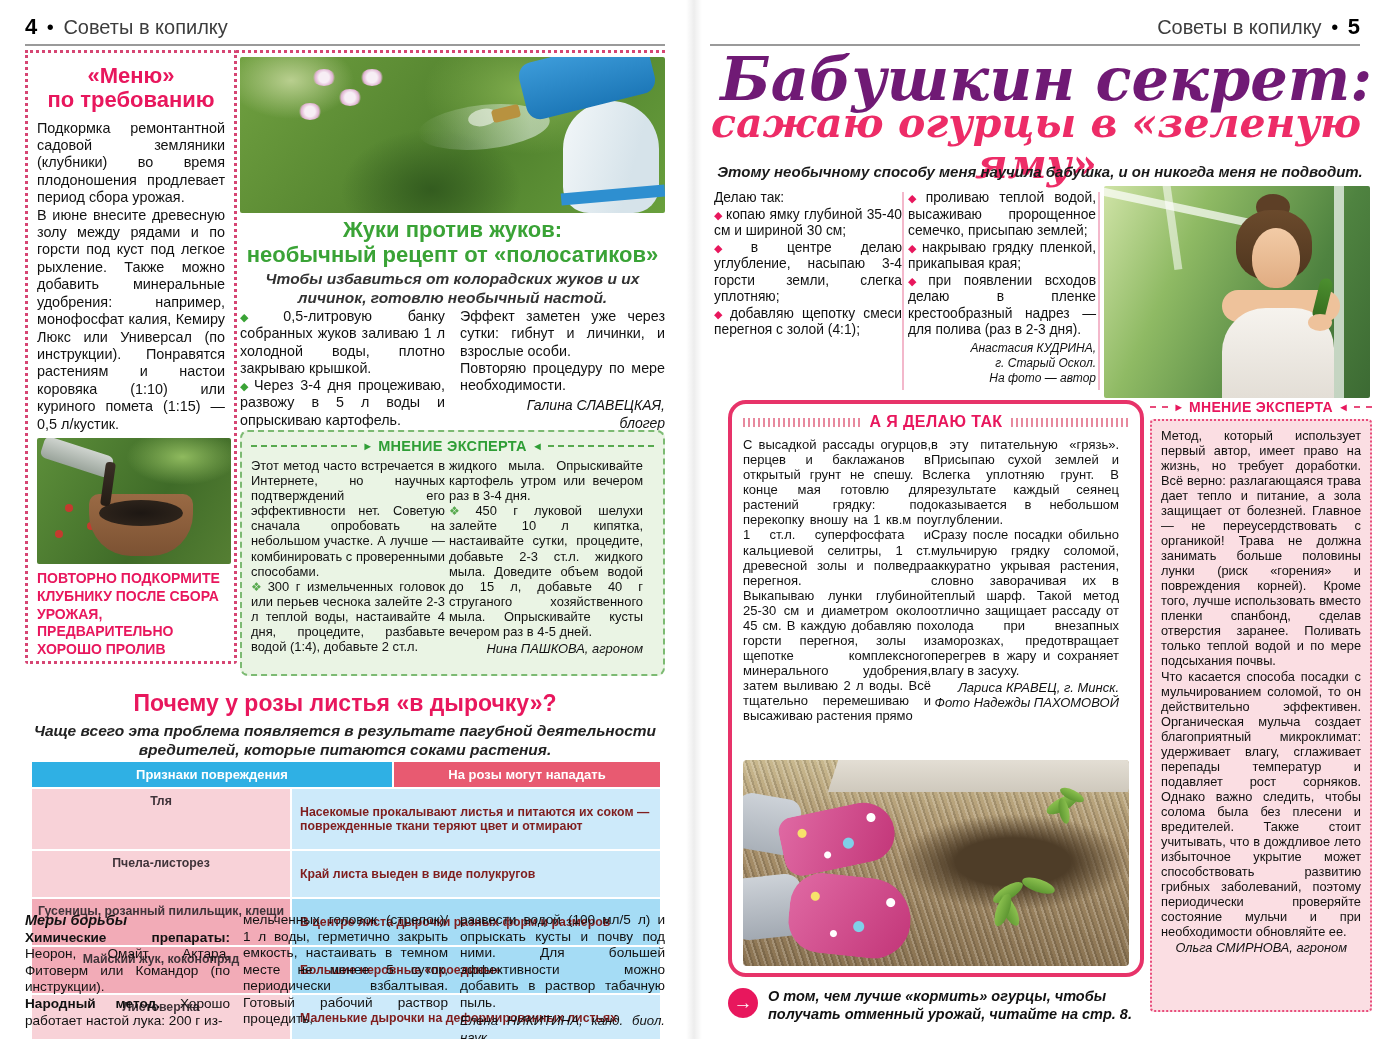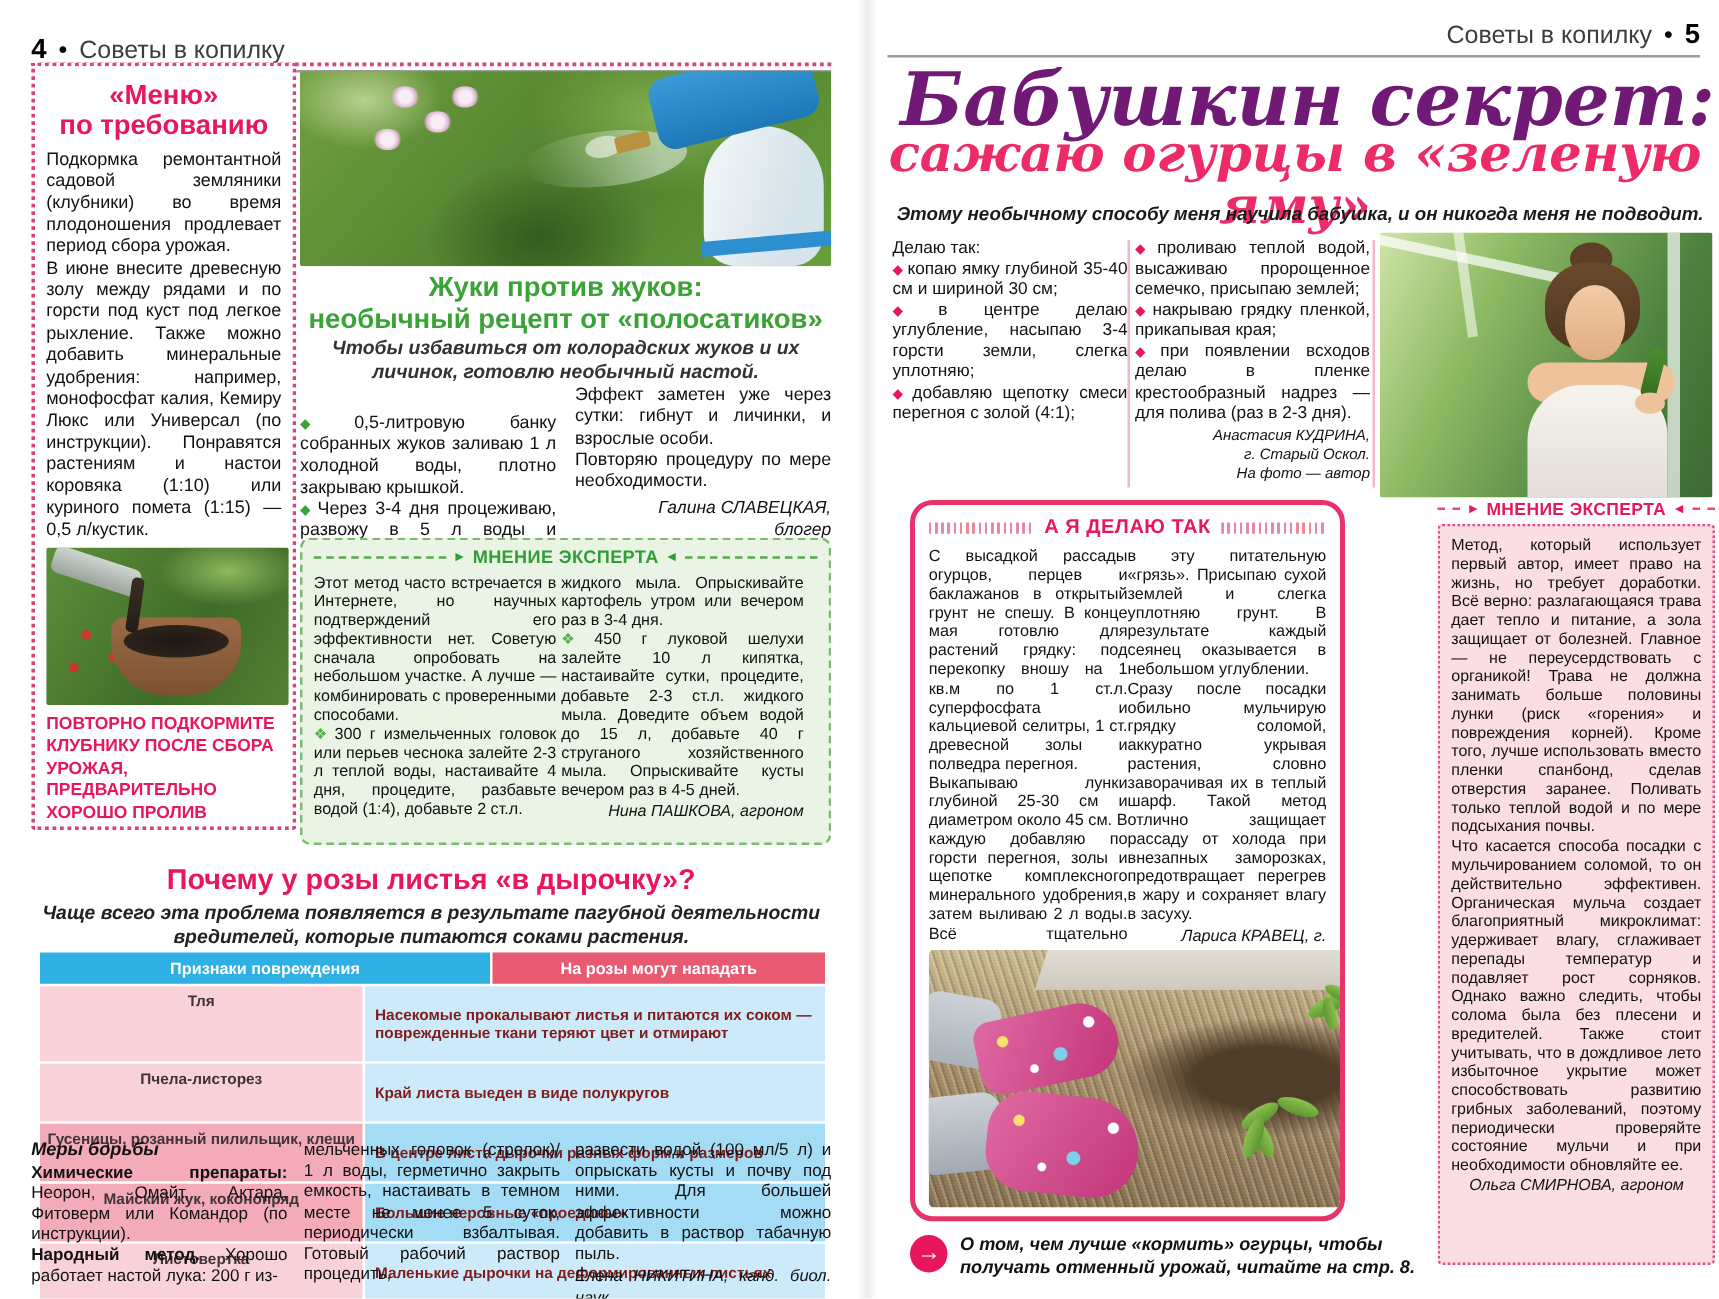--- a/index.html
+++ b/index.html
@@ -5,21 +5,21 @@
   html,body{margin:0;padding:0;background:#fff;}
   #canvas{position:relative;width:1375px;height:1039px;background:#fff;overflow:hidden;
           font-family:"Liberation Sans","DejaVu Sans",sans-serif;color:#111;}
   .abs{position:absolute;}
   p{margin:0;}
   .just{text-align:justify;}
   .auth{font-style:italic;text-align:right;}
 
   
   .hdr{height:30px;border-bottom:2px solid #9a9a9a;font-size:20px;color:#3d3d3d;}
-  #hdrL{left:25px;top:14px;width:640px;margin-top:12px;}
+  #hdrL{left:25px;top:14px;width:640px;}
   #hdrR{left:710px;top:14px;width:650px;text-align:right;}
   .pnum{font-weight:bold;font-size:22px;color:#000;}
   .hsep{color:#000;margin:0 4px;}
 
   #pgline{left:25px;top:50px;width:640px;height:0;border-top:3px dotted #d64573;}
   #gutter{left:686px;top:0;width:16px;height:1039px;background:linear-gradient(90deg,rgba(0,0,0,0),rgba(0,0,0,.07),rgba(0,0,0,0));}
 
   
   #menuBox{left:25px;top:50px;width:212px;height:614px;border:3px dotted #d64573;border-radius:3px;
            padding:5px 9px;box-sizing:border-box;overflow:hidden;background:#fff;}
@@ -61,21 +61,21 @@
   .st-water{left:62px;top:62px;width:84px;height:26px;border-radius:50%;
     background:radial-gradient(#1d1713,#33281e);}
   .st-spout{left:4px;top:8px;width:72px;height:22px;border-radius:6px;transform:rotate(18deg);
     background:linear-gradient(#cfd4cf,#9aa49b);}
   .st-stream{left:66px;top:24px;width:10px;height:44px;border-radius:4px;transform:rotate(8deg);
     background:linear-gradient(#3a2f26,#241c15);}
 
   
   #beetTitle{left:240px;top:218px;width:425px;text-align:center;font-weight:bold;font-size:22px;line-height:1.12;color:#3aa336;}
   #beetLede{left:240px;top:270px;width:425px;text-align:center;font-style:italic;font-size:15.5px;line-height:1.22;color:#333;font-weight:bold;}
-  #beetC1{left:240px;top:308px;width:205px;font-size:14.3px;line-height:1.21;margin-top:22px;}
+  #beetC1{left:240px;top:308px;width:205px;font-size:14.3px;line-height:1.21;}
   #beetC2{left:460px;top:308px;width:205px;font-size:14.3px;line-height:1.21;}
   .dia{font-size:11px;margin-right:3px;}
   .dia.g{color:#3aa336;} .dia.p{color:#e8175d;}
   .spark{color:#57a94e;font-size:12px;margin-right:3px;}
   .beet-auth{font-size:14px;line-height:1.25;margin-top:3px;}
 
   
   #greenBox{left:240px;top:430px;width:425px;height:246px;box-sizing:border-box;background:#eaf4e4;
     border:2px dashed #7cba72;border-radius:8px;padding:4px 9px;overflow:hidden;}
   .xp-head{display:flex;align-items:center;gap:5px;margin:2px 0 4px;}
@@ -127,21 +127,21 @@
   .pw-face{left:148px;top:42px;width:48px;height:60px;border-radius:50% 50% 46% 46%;
     background:linear-gradient(#f2cba6,#e0ac82);}
   .pw-neck{left:118px;top:104px;width:118px;height:32px;border-radius:16px;background:#eec29b;}
   .pw-top{left:118px;top:122px;width:112px;height:90px;border-radius:44px 40px 0 0;
     background:linear-gradient(#f6f3ee,#e3ded6);}
   .pw-cuke{left:212px;top:92px;width:13px;height:42px;border-radius:7px;transform:rotate(14deg);
     background:linear-gradient(#4c8f2f,#356b1e);}
   .pw-hand{left:204px;top:128px;width:24px;height:17px;border-radius:50%;background:#eec29b;}
 
   
-  #aydBox{left:728px;top:400px;width:348px;height:577px;box-sizing:border-box;background:#fff;
+  #aydBox{left:728px;top:400px;width:416px;height:577px;box-sizing:border-box;background:#fff;
     border:4px solid #e73369;border-radius:18px;padding:6px 11px;overflow:hidden;}
   .ayd-head{display:flex;align-items:center;gap:8px;margin:3px 0 6px;}
   .stripe{flex:1;height:9px;background:repeating-linear-gradient(90deg,#e7899e 0 2px,rgba(0,0,0,0) 2px 5px);}
   .ayd-label{color:#e8175d;font-weight:bold;font-size:16px;letter-spacing:.4px;}
   .ayd-cols{display:flex;height:318px;overflow:hidden;}
   .ayd-col{width:188px;font-size:13px;line-height:1.16;text-align:justify;}
   .ayd-auth{font-size:13px;margin-top:2px;}
   #photoPlant{position:relative;width:386px;height:206px;margin-top:5px;border-radius:4px;}
   .pl-bg{inset:0;background:linear-gradient(#c9b98f,#a8906a 40%,#8a7352);}
   .pl-tex{inset:0;background:repeating-linear-gradient(72deg,rgba(255,255,255,.18) 0 2px,rgba(0,0,0,.12) 2px 4px,rgba(0,0,0,0) 4px 7px);}

